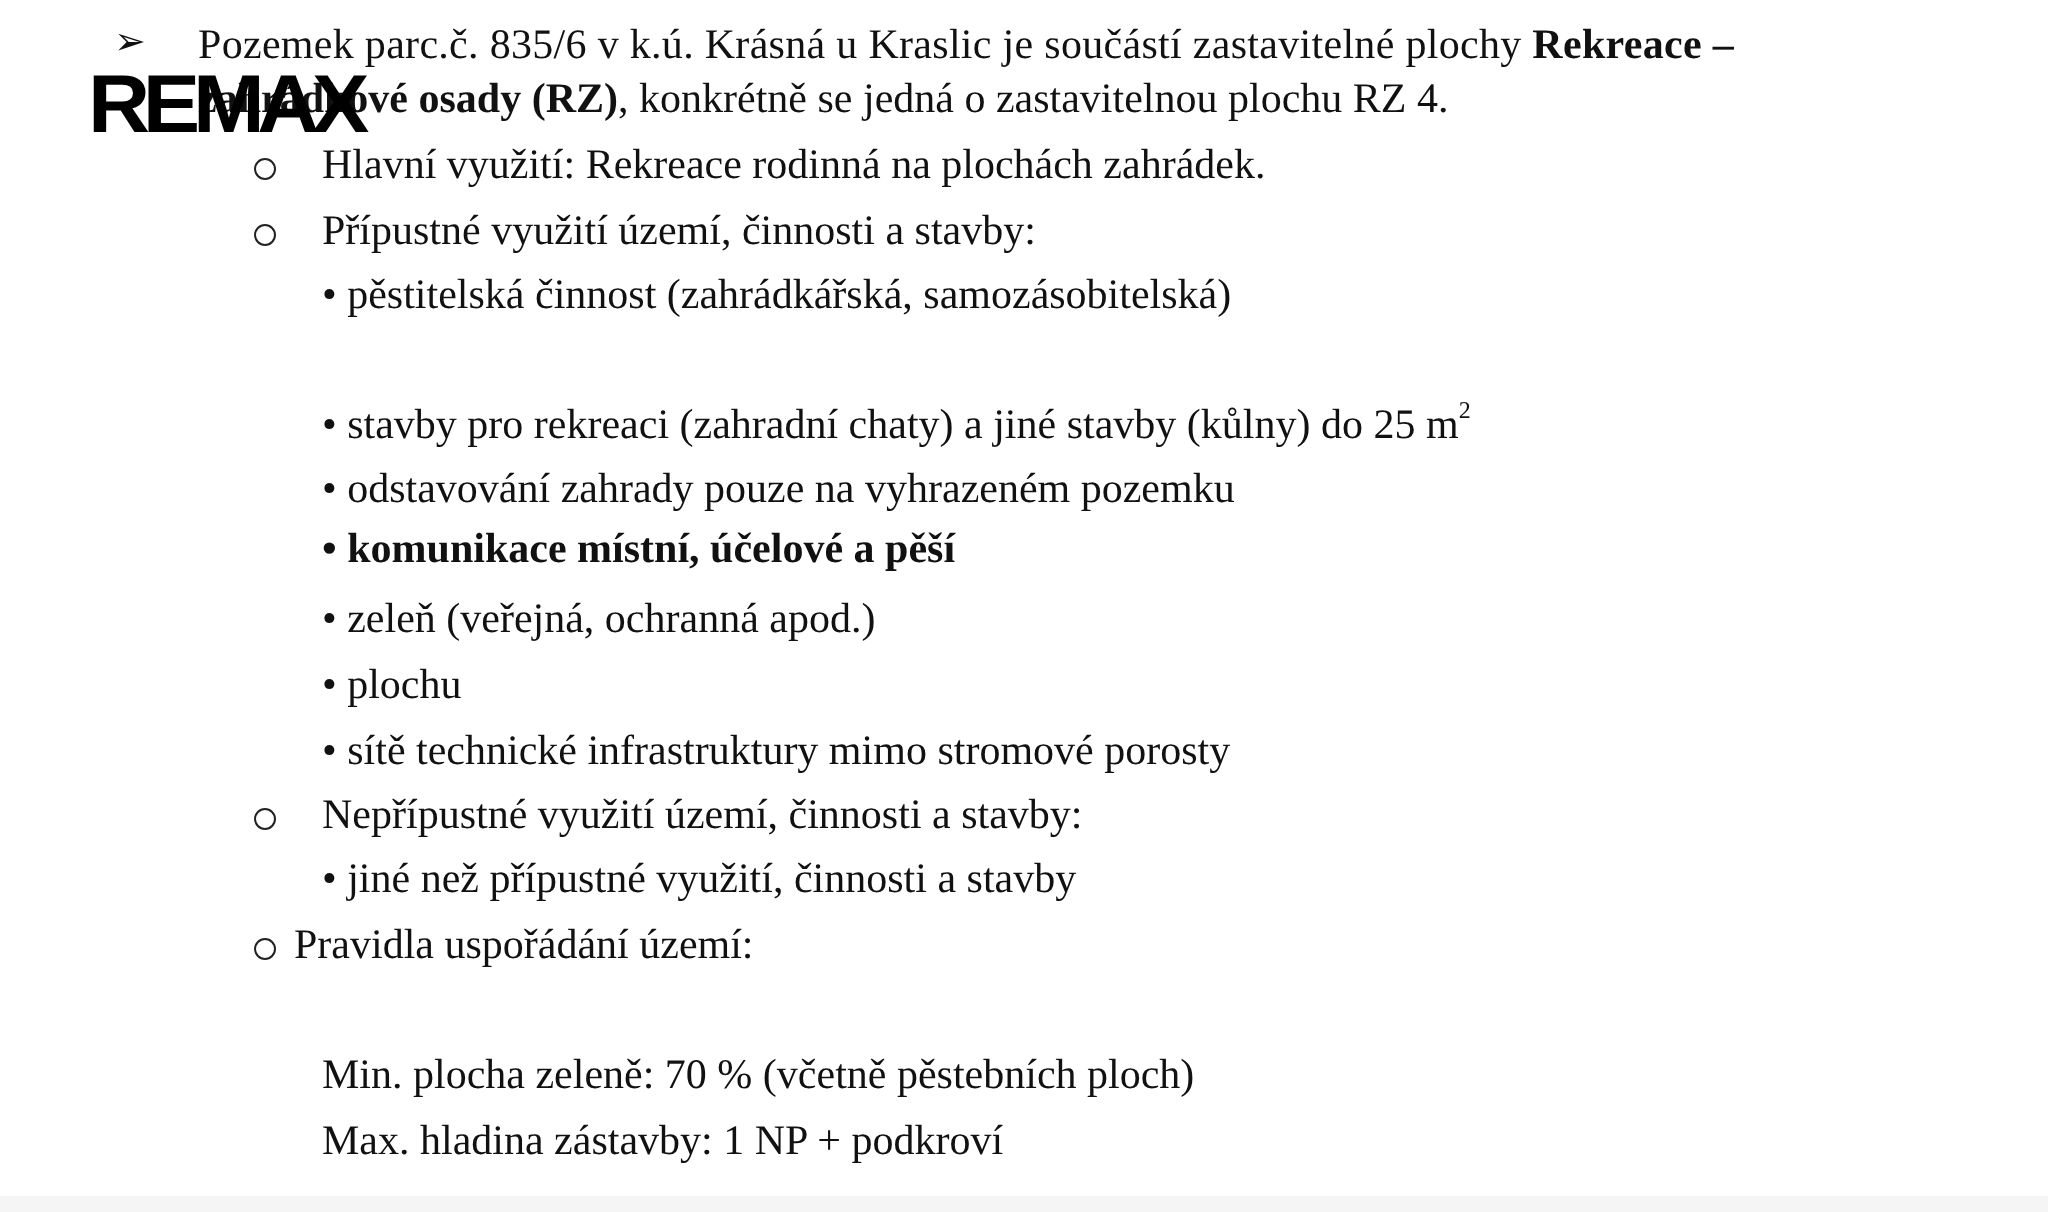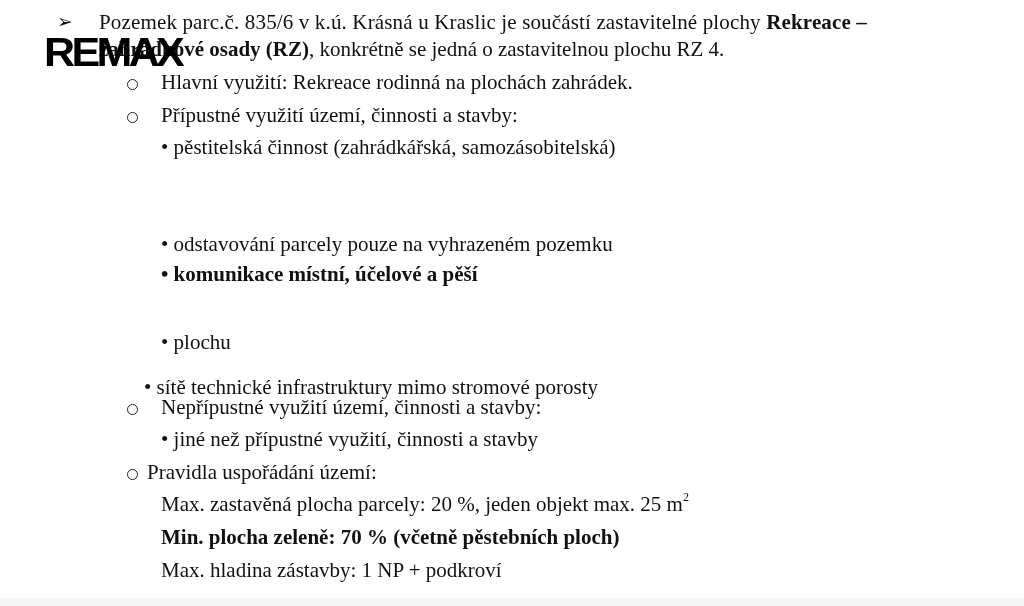--- a/index.html
+++ b/index.html
@@ -41,31 +41,32 @@
     <b>zahrádkové osady (RZ)</b><span>, konkrétně se jedná o zastavitelnou plochu RZ 4.</span>
   </div>
 
   <span class="circle-bullet" style="left:127px; top:79px;"></span>
   <div class="line" style="left:161px; top:70px;">Hlavní využití: Rekreace rodinná na plochách zahrádek.</div>
 
   <span class="circle-bullet" style="left:127px; top:112px;"></span>
   <div class="line" style="left:161px; top:135px;">• pěstitelská činnost (zahrádkářská, samozásobitelská)</div>
 
   <div class="line" style="left:161px; top:103px;">Přípustné využití území, činnosti a stavby:</div>
-  <div class="line" style="left:161px; top:232px;">• odstavování parcely pouze na vyhrazeném pozemku</div>
+  <div class="line" style="left:161px; top:200px;"><span>• stavby pro rekreaci (zahradní chaty) a jiné stavby (kůlny) do 25 m</span><sup>2</sup></div>
+  <div class="line" style="left:161px; top:232px;">• odstavování zahrady pouze na vyhrazeném pozemku</div>
   <div class="line" style="left:161px; top:262px;font-weight:bold;">• komunikace místní, účelové a pěší</div>
+  <div class="line" style="left:161px; top:297px;">• zeleň (veřejná, ochranná apod.)</div>
   <div class="line" style="left:161px; top:330px;">• plochu</div>
-  <div class="line" style="left:144px; top:363px;margin-top:12px;">• sítě technické infrastruktury mimo stromové porosty</div>
+  <div class="line" style="left:161px; top:363px;">• sítě technické infrastruktury mimo stromové porosty</div>
 
   <span class="circle-bullet" style="left:127px; top:404px;"></span>
   <div class="line" style="left:161px; top:395px;">Nepřípustné využití území, činnosti a stavby:</div>
   <div class="line" style="left:161px; top:427px;">• jiné než přípustné využití, činnosti a stavby</div>
 
   <span class="circle-bullet" style="left:127px; top:469px;"></span>
   <div class="line" style="left:147px; top:460px;">Pravidla uspořádání území:</div>
-  <div class="line" style="left:161px; top:492px;"><span>Max. zastavěná plocha parcely: 20 %, jeden objekt max. 25 m</span><sup>2</sup></div>
-  <div class="line" style="left:161px; top:525px;font-weight:bold;">Min. plocha zeleně: 70 % (včetně pěstebních ploch)</div>
+  <div class="line" style="left:161px; top:525px;">Min. plocha zeleně: 70 % (včetně pěstebních ploch)</div>
   <div class="line" style="left:161px; top:558px;">Max. hladina zástavby: 1 NP + podkroví</div>
 
   <div class="logo">REMAX</div>
 </div>
 
 <div class="bottom-band"></div>
 
 </body></html>

